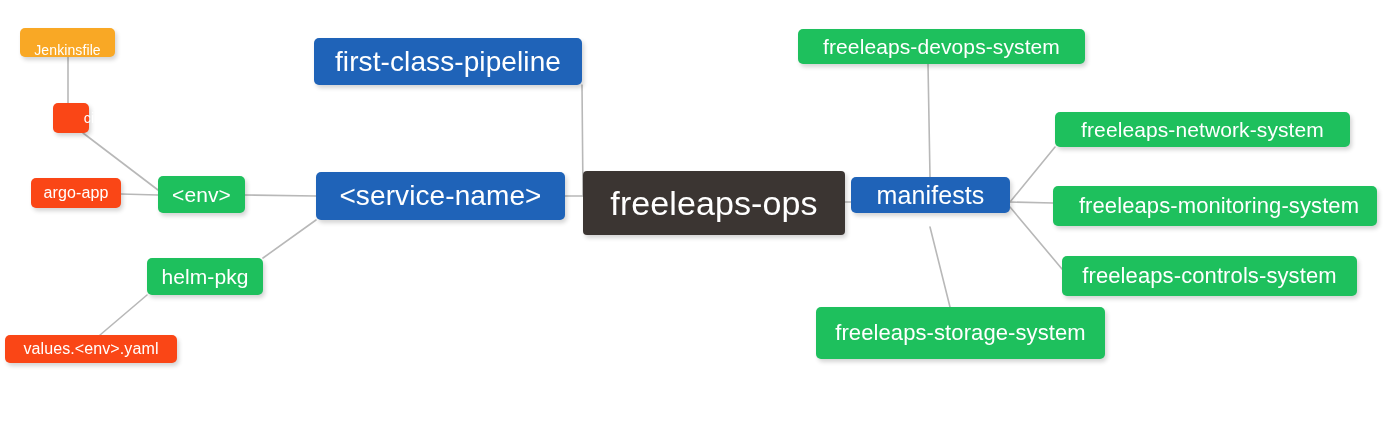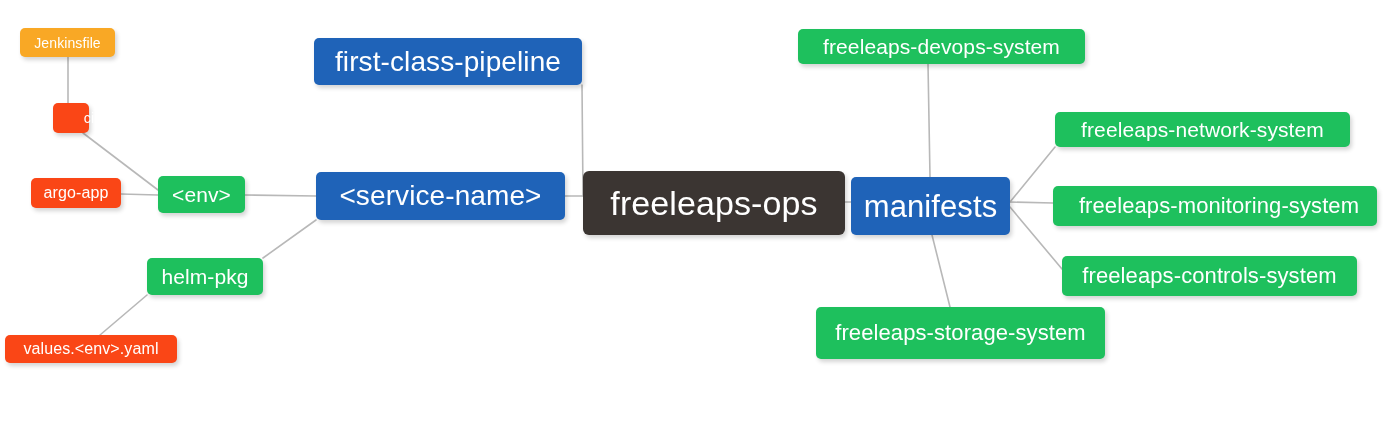--- a/index.html
+++ b/index.html
@@ -65,39 +65,39 @@
       <polyline points="158,195 121,194" fill="none" stroke="#b8b8b8" stroke-width="1.6" stroke-linecap="round"></polyline>
       <polyline points="68,103 68,57" fill="none" stroke="#b8b8b8" stroke-width="1.6" stroke-linecap="round"></polyline>
       <polyline points="147,295 100,335" fill="none" stroke="#b8b8b8" stroke-width="1.6" stroke-linecap="round"></polyline>
       <polyline points="930,177 928,64" fill="none" stroke="#b8b8b8" stroke-width="1.6" stroke-linecap="round"></polyline>
       <polyline points="1010,202 1055,147" fill="none" stroke="#b8b8b8" stroke-width="1.6" stroke-linecap="round"></polyline>
       <polyline points="1010,202 1053,203" fill="none" stroke="#b8b8b8" stroke-width="1.6" stroke-linecap="round"></polyline>
       <polyline points="1010,207 1062,269" fill="none" stroke="#b8b8b8" stroke-width="1.6" stroke-linecap="round"></polyline>
       <polyline points="930,227 950,307" fill="none" stroke="#b8b8b8" stroke-width="1.6" stroke-linecap="round"></polyline>
     </svg>
   <div id="nodes">
-      <div class="node lvl-root" style="left: 583px; top: 171px; width: 262px; height: 64px; font-size: 34px; border-radius: 6px;">
+      <div class="node lvl-root" style="left: 583px; top: 171px; width: 262px; height: 64px; font-size: 34px;">
         <span>freeleaps-ops</span>
       </div>
       <div class="node lvl-blue" style="left: 314px; top: 38px; width: 268px; height: 47px; font-size: 28px;">
         <span>first-class-pipeline</span>
       </div>
       <div class="node lvl-blue" style="left: 316px; top: 172px; width: 249px; height: 48px; font-size: 28px;">
         <span>&lt;service-name&gt;</span>
       </div>
-      <div class="node lvl-blue" style="left: 851px; top: 177px; width: 159px; height: 58px; font-size: 31px;">
+      <div class="node lvl-blue" style="left: 851px; top: 177px; width: 159px; height: 36px; font-size: 25px;">
         <span>manifests</span>
       </div>
       <div class="node lvl-green" style="left: 158px; top: 176px; width: 87px; height: 37px; font-size: 21px; text-align: right;">
         <span>&lt;env&gt;</span>
       </div>
       <div class="node lvl-green" style="left: 147px; top: 258px; width: 116px; height: 37px; font-size: 21px;">
         <span>helm-pkg</span>
       </div>
-      <div class="node lvl-orange" style="left: 20px; top: 28px; width: 95px; height: 29px; font-size: 14px;">
+      <div class="node lvl-orange" style="left: 20px; top: 28px; width: 95px; height: 29px; font-size: 14px; align-items: flex-end;">
         <span>Jenkinsfile</span>
       </div>
       <div class="node lvl-red" style="left: 53px; top: 103px; width: 30px; height: 30px; font-size: 14px; padding-left: 36px;">
         <span>ci</span>
       </div>
       <div class="node lvl-red" style="left: 31px; top: 178px; width: 90px; height: 30px; font-size: 16px;">
         <span>argo-app</span>
       </div>
       <div class="node lvl-red" style="left: 5px; top: 335px; width: 172px; height: 28px; font-size: 16px;">
         <span>values.&lt;env&gt;.yaml</span>

